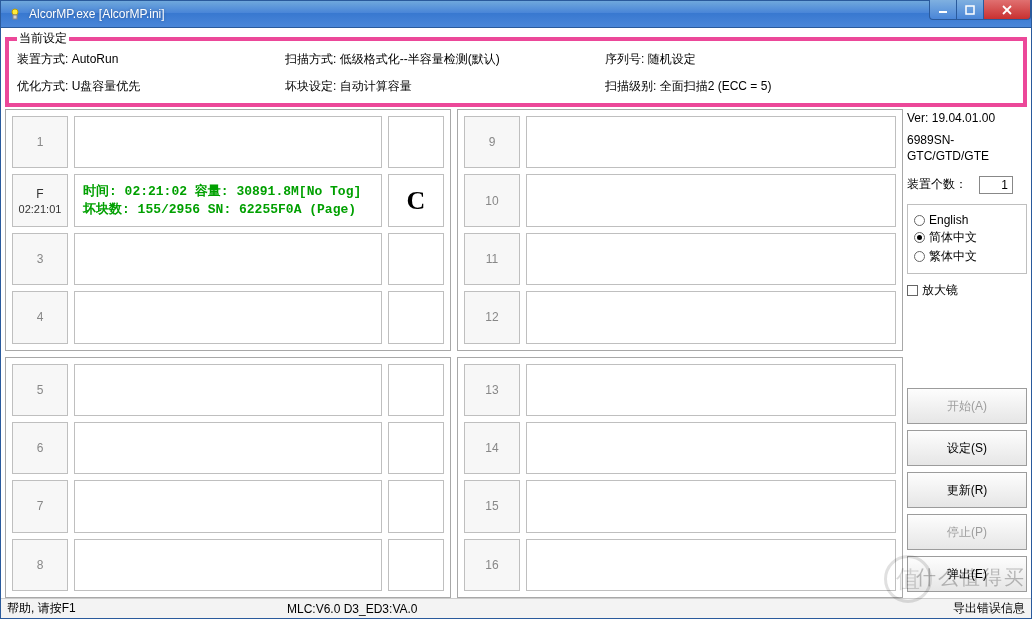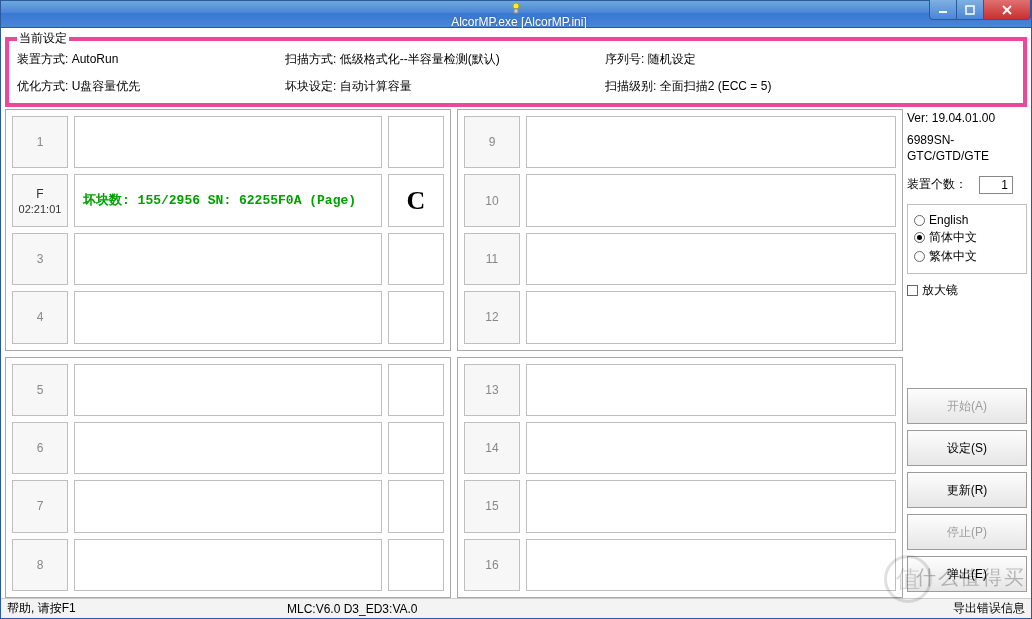--- a/index.html
+++ b/index.html
@@ -13,21 +13,20 @@
   overflow: hidden;
 }
 .titlebar {
   height: 28px;
   background: linear-gradient(to bottom, #6fa8dc 0%, #4a86d8 45%, #3878d0 46%, #4a86d8 100%);
   border: 1px solid #2a5a9c;
   display: flex;
   align-items: center;
   padding-left: 6px;
   position: relative;
-  flex-direction: column;
 }
 .titlebar .icon {
   width: 16px; height: 16px; margin-right: 6px;
   display: inline-flex; align-items: center; justify-content: center;
 }
 .titlebar .title { color: #fff; text-shadow: 0 0 3px rgba(0,0,0,0.3); font-size: 12px; }
 .winbtns { position: absolute; right: 0; top: -1px; display: flex; }
 .winbtn {
   height: 20px;
   border: 1px solid #2a5a9c;
@@ -284,20 +283,21 @@
                 </div>
                 <div class="slot-body"></div>
                 <div class="slot-end"></div>
               </div>
               <div class="slot-row">
                 <div class="slot-num active">
                   <span>F</span>
                   <span class="sub">02:21:01</span>
                 </div>
                 <div class="slot-body">
+                  <div>时间: 02:21:02 容量: 30891.8M[No Tog]</div>
                   <div>坏块数: 155/2956 SN: 62255F0A (Page)</div>
                 </div>
                 <div class="slot-end">C</div>
               </div>
               <div class="slot-row">
                 <div class="slot-num">
                   <span>3</span>
                 </div>
                 <div class="slot-body"></div>
                 <div class="slot-end"></div>

